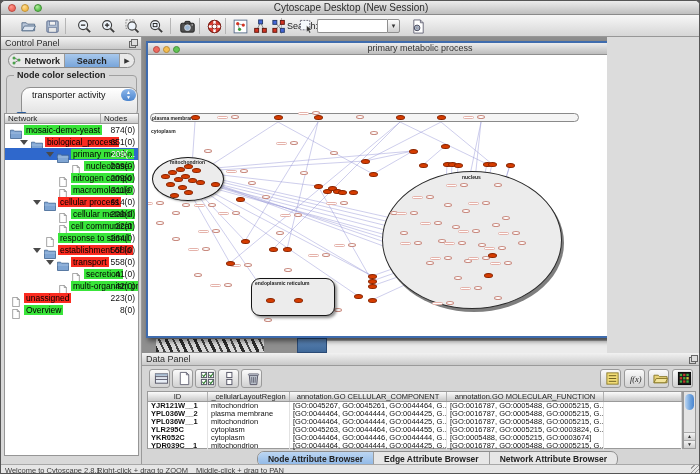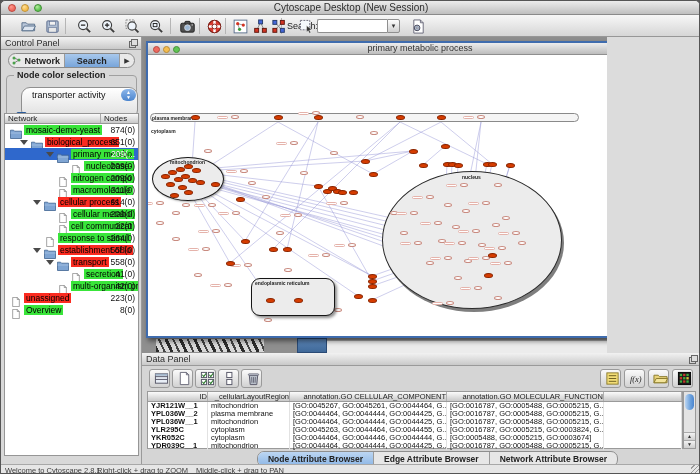--- a/index.html
+++ b/index.html
@@ -111,21 +111,21 @@
 
   
   #data-panel { position:absolute; left:141px; top:352px; width:559px; height:111px; background:#d5d5d5; }
   #dp-toolbar { position:absolute; left:0; top:13px; width:559px; height:24px; }
   .dp-btn { position:absolute; top:3px; width:21px; height:19px; background:linear-gradient(#fafafa,#d2d2d2);
     border:1px solid #9a9a9a; border-radius:3px; display:flex; align-items:center; justify-content:flex-end; }
   .dp-btn svg { width:15px; height:15px; }
   #dp-table { position:absolute; left:5px; top:38px; width:536px; height:58px; background:#fff; border:1px solid #9a9a9a; }
   .dp-hrow { display:grid; grid-template-columns:60px 82px 157px 157px 1fr; height:10px;
     background:linear-gradient(#fbfbfb,#c9c9c9); border-bottom:1px solid #9a9a9a; }
-  .dp-hcell { font-size:7.5px; color:#222; text-align:right; border-right:1px solid #b0b0b0; overflow:hidden; white-space:nowrap; line-height:10px; }
+  .dp-hcell { font-size:7.5px; color:#222; text-align:center; border-right:1px solid #b0b0b0; overflow:hidden; white-space:nowrap; line-height:10px; }
   .dp-row { display:grid; grid-template-columns:60px 82px 157px 157px 1fr; height:8px; }
   .dp-cell { font-size:7.5px; line-height:8px; color:#111; padding:0 3px; overflow:hidden; white-space:nowrap; border-right:1px solid #e2e2e2; }
   .dp-cell.id { font-weight:bold; }
   #dp-scroll { position:absolute; left:541px; top:38px; width:13px; height:58px; background:#e3e3e3; border:1px solid #9a9a9a; }
   #dp-thumb { position:absolute; left:1px; top:2px; width:9px; height:16px; border-radius:5px;
     background:linear-gradient(90deg,#bcd6f2,#6ba1dd 60%,#4c85ce); }
   .scroll-arrow { position:absolute; left:0; width:11px; height:8px; font-size:5px; text-align:center; color:#333;
     background:linear-gradient(#f2f2f2,#cfcfcf); border-top:1px solid #aaa; }
   #dp-tabs { position:absolute; left:16px; top:98px; width:559px; display:flex; justify-content:center; }
   #dp-tabs-group { display:flex; border:1px solid #8f8f8f; border-radius:7px; overflow:hidden; background:#e7e7e7; }

